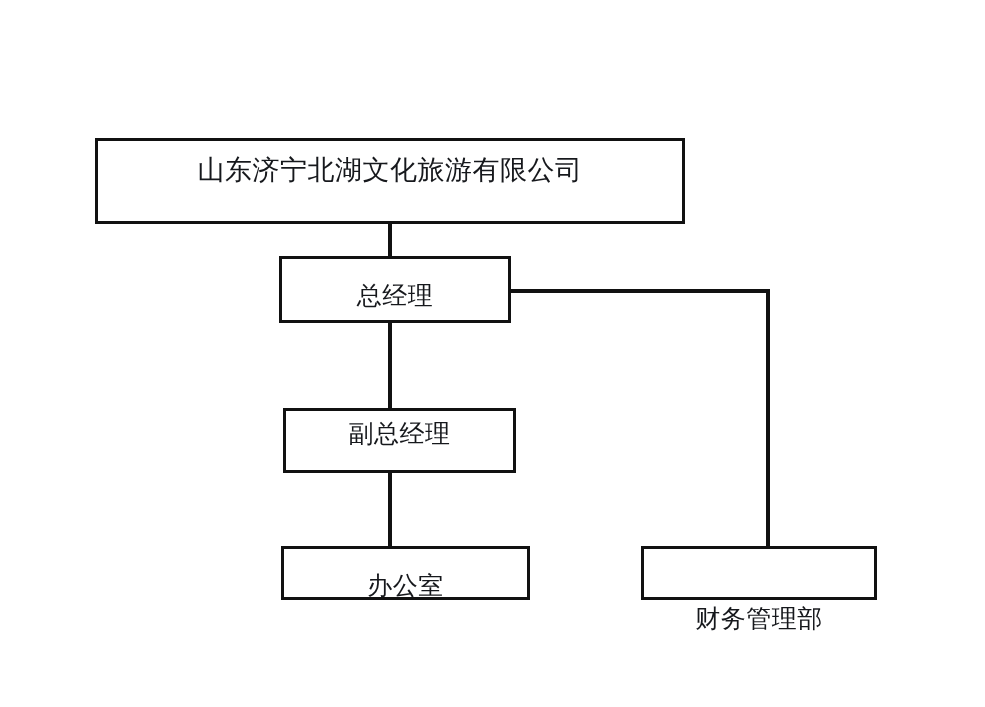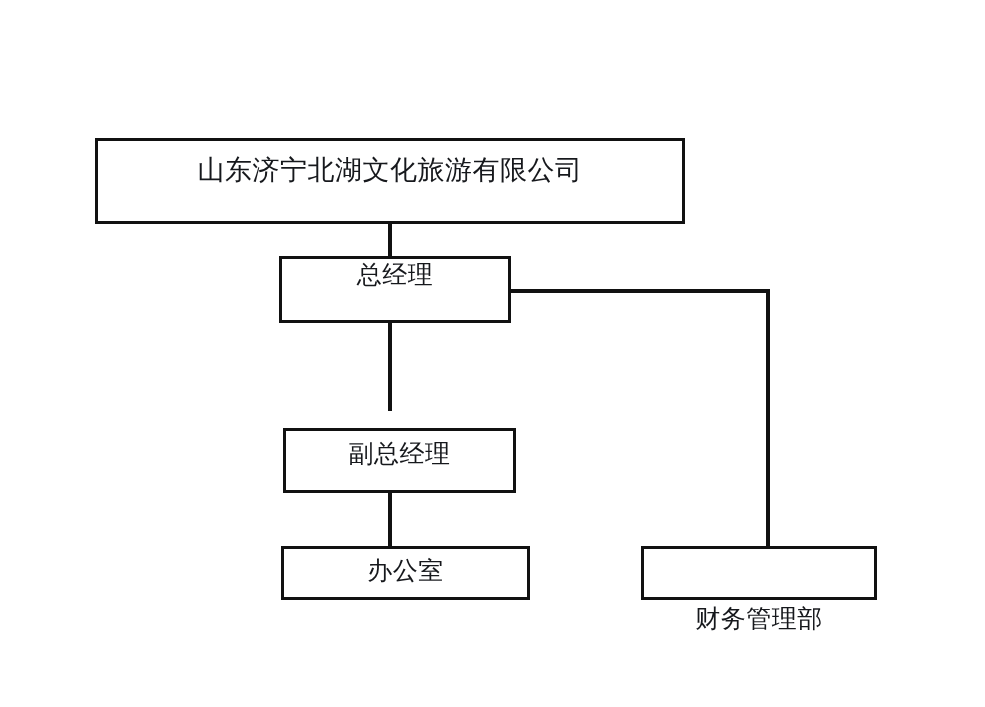--- a/index.html
+++ b/index.html
@@ -48,42 +48,41 @@
     margin-top: 48px;
   }
   #node-company .node-label { font-size: 27px; }
 
   #node-gm {
     left: 279px;
     top: 256px;
     width: 232px;
     height: 67px;
     align-items: flex-start;
-    padding-top: 3px;
+    padding-top: 24px;
   }
   #node-gm .node-label { font-size: 25px; }
 
   #node-deputy-gm {
     left: 283px;
     top: 408px;
     width: 233px;
     height: 65px;
     align-items: flex-start;
     padding-top: 10px;
-    margin-top: 20px;
   }
   #node-deputy-gm .node-label { font-size: 25px; }
 
   #node-office {
     left: 281px;
     top: 546px;
     width: 249px;
     height: 54px;
     align-items: flex-start;
-    padding-top: 9px;
+    padding-top: 24px;
   }
   #node-office .node-label { font-size: 25px; }
 
   #node-finance {
     left: 641px;
     top: 546px;
     width: 236px;
     height: 54px;
     align-items: flex-start;
     padding-top: 9px;

